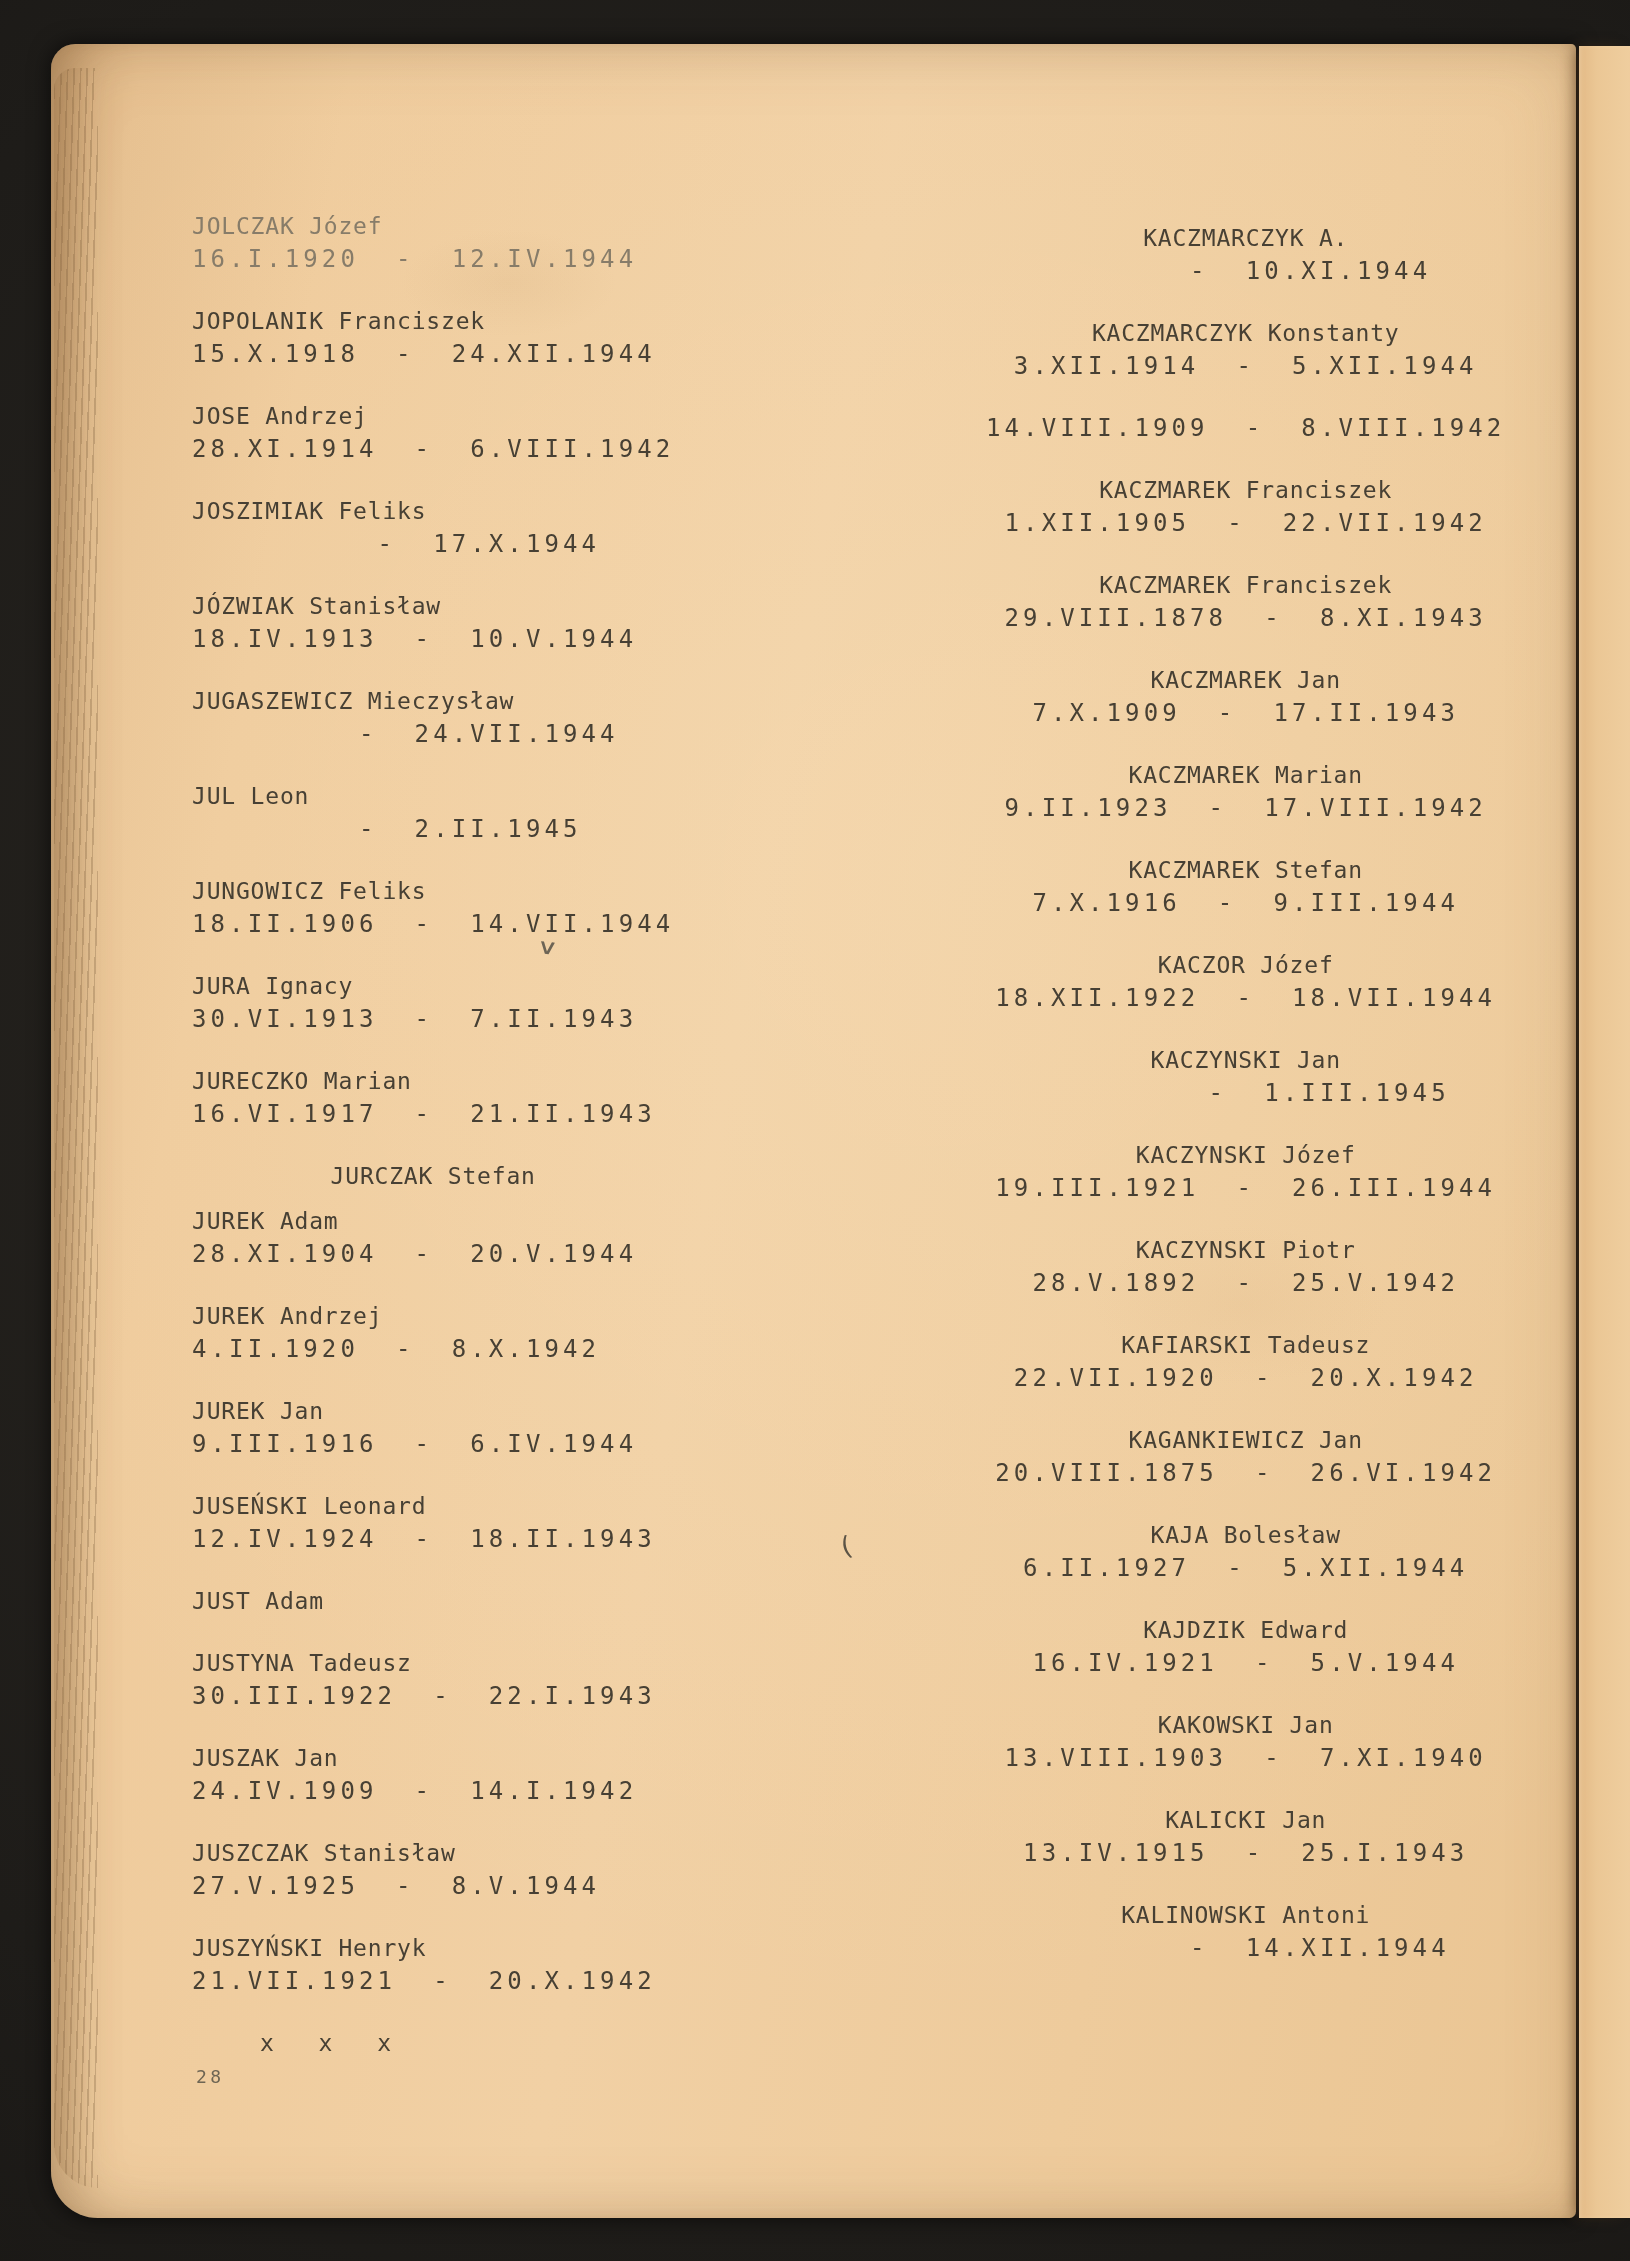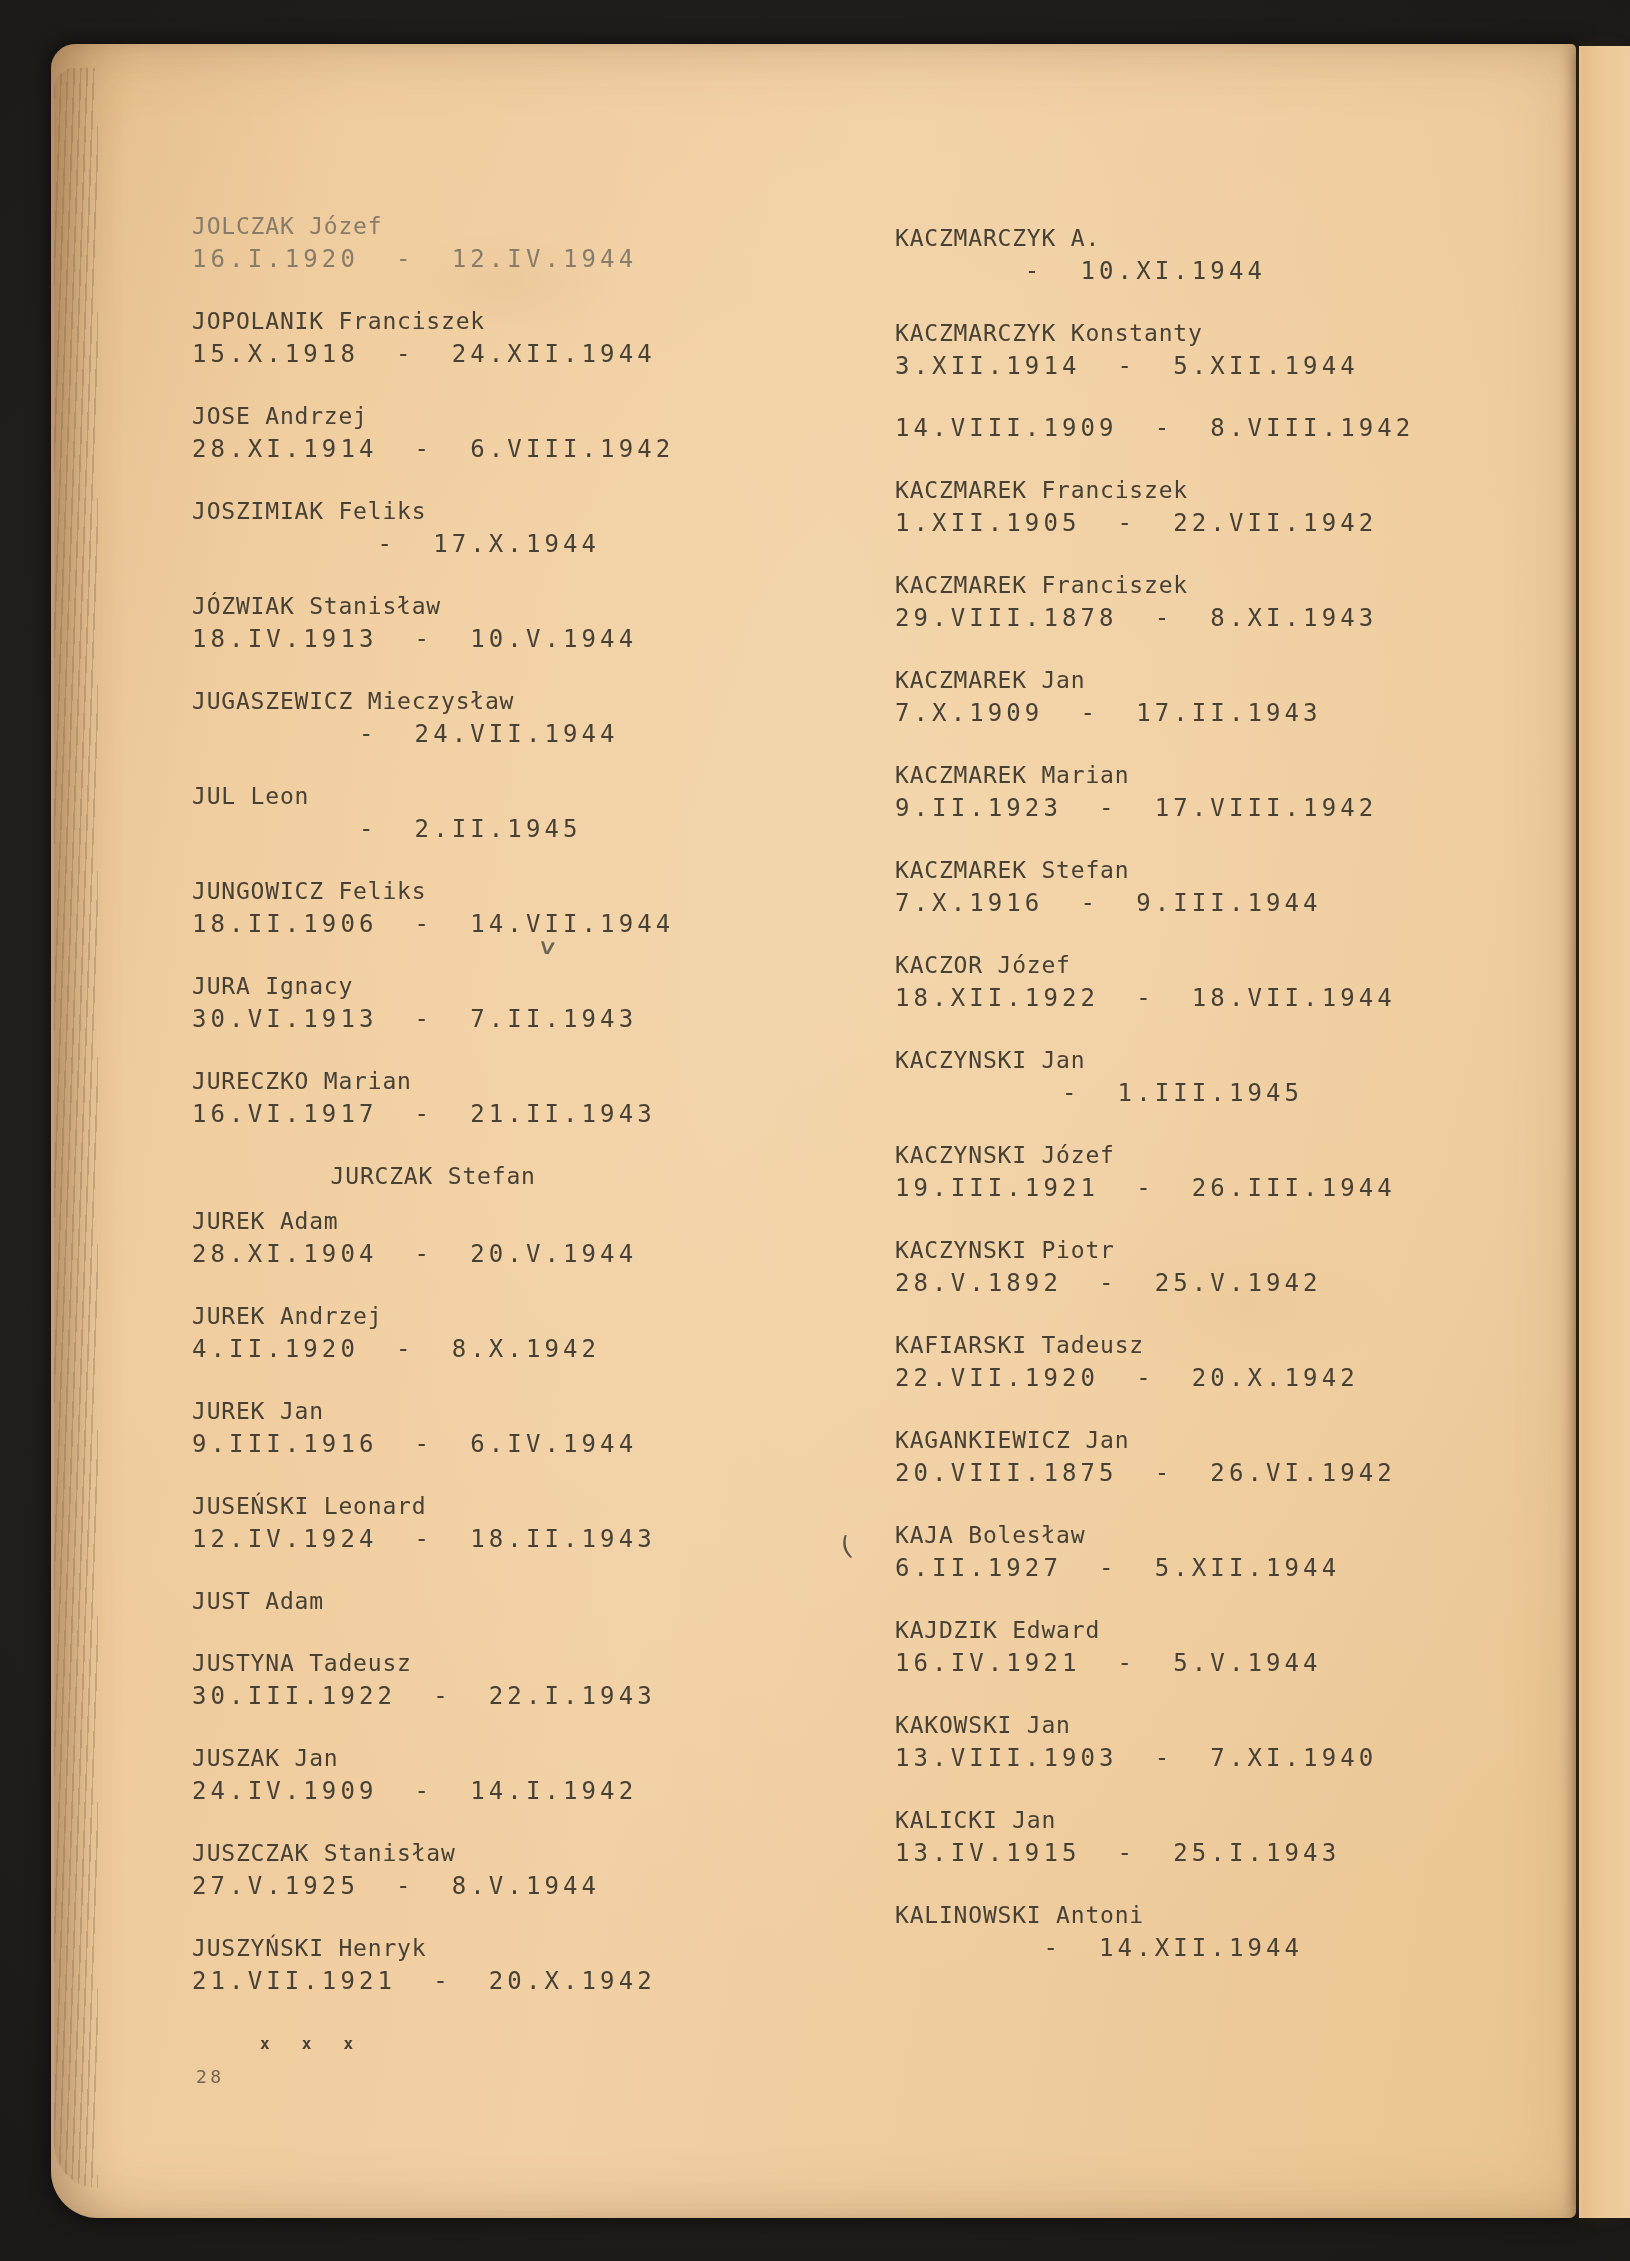--- a/index.html
+++ b/index.html
@@ -27,27 +27,27 @@
       repeating-linear-gradient(92deg, rgba(104,75,44,.30) 0 1.6px, rgba(235,198,150,0) 1.6px 6.5px);
     opacity:.85;
   }
   .fold-strip{
     position:absolute;left:1579px;top:46px;width:52px;height:2172px;
     background:linear-gradient(90deg,#e3ba87 0%,#ebc795 35%,#efce9f 100%);
     box-shadow:-8.2px 0 13px -4.1px rgba(85,55,25,.55), inset 2.4px 0 4.9px -1.6px rgba(255,240,210,.35);
   }
   .column{position:absolute;color:#474034;}
   .col-left{left:192px;top:198px;}
-  .col-right{left:895px;top:210px;}
+  .col-right{left:986px;top:210px;text-align:center;}
   .entry{margin-bottom:29px;margin-top:12px;}
   .entry.no-dates{margin-bottom:0;text-align:center;}
   .entry.faded{color:#877c69;}
   .entry-name{font-size:23px;letter-spacing:0.8px;line-height:33px;white-space:pre;}
   .entry-dates{font-size:24px;letter-spacing:4.1px;line-height:33px;white-space:pre;}
-  .xxx-separator{margin-top:3px;padding-left:68px;font-size:16px;letter-spacing:0.8px;line-height:33px;white-space:pre;color:#474034;font-weight:bold;}
+  .xxx-separator{margin-top:3px;padding-left:68px;font-size:23px;letter-spacing:0.8px;line-height:33px;white-space:pre;color:#474034;}
   .page-number{position:absolute;left:196px;top:2066px;font-size:18px;letter-spacing:3.3px;color:#6e6553;}
   .annotation-paren{position:absolute;left:838px;top:1531px;font-size:26px;color:#5c5446;transform:rotate(-14deg);}
   .annotation-check{position:absolute;left:541px;top:935px;font-size:21px;color:#6d6455;transform:rotate(6deg) scaleX(1.5);}
 </style>
 </head>
 <body>
 
 <div id="screen">
   <div class="main-page"></div>
   <div class="page-stack"></div>

